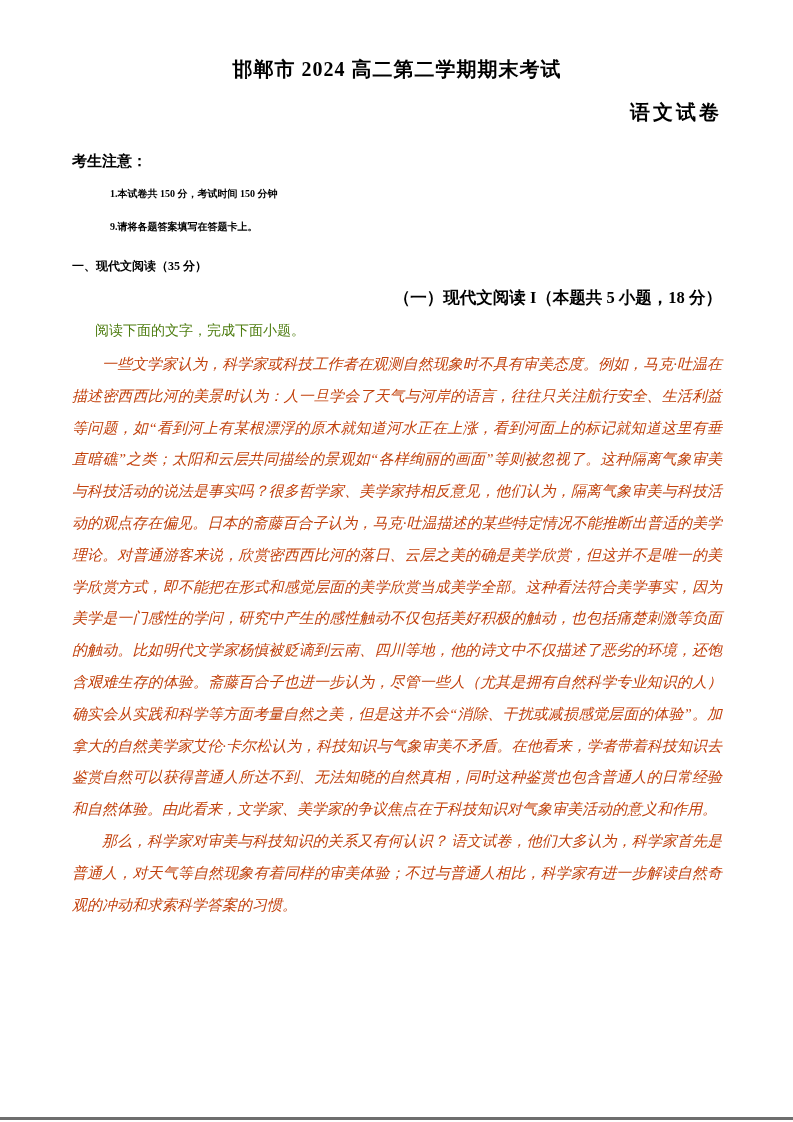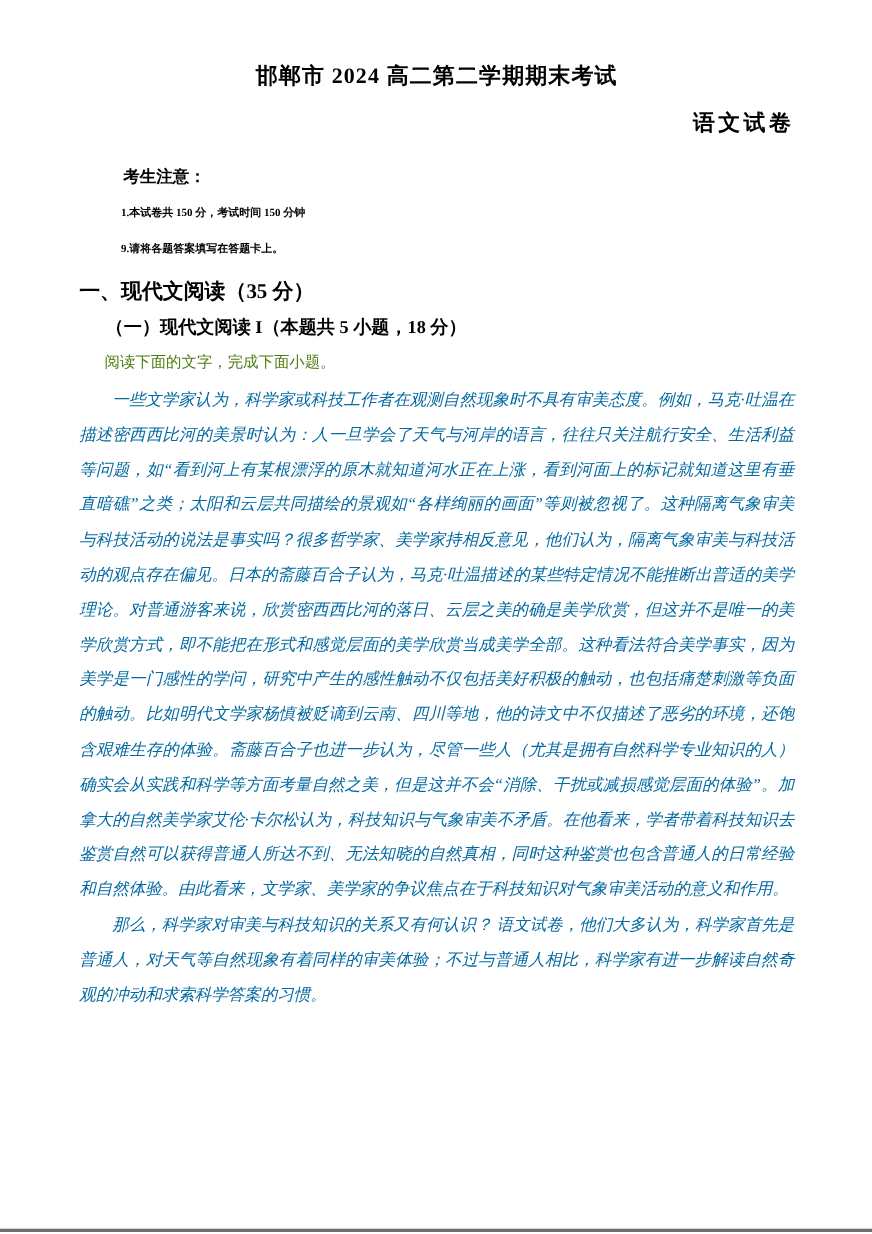--- a/index.html
+++ b/index.html
@@ -38,59 +38,59 @@
     text-align: right;
     letter-spacing: 3px;
     margin: 17px 0 0 0;
     line-height: 26px;
   }
   .notice-heading {
     font-size: 15px;
     font-weight: bold;
     margin-top: 26px;
     line-height: 20px;
-    margin-left: 40px;
   }
   .notice-item {
     font-size: 10px;
     font-weight: bold;
     margin: 13px 0 0 38px;
     line-height: 20px;
   }
   .section-heading {
-    font-size: 19px;
+    font-size: 12px;
     font-weight: bold;
     margin-top: 19px;
     line-height: 20px;
   }
   .subsection-heading {
     font-size: 16.5px;
     font-weight: bold;
     margin: 11px 0 0 24px;
     line-height: 22px;
+    text-align: right;
   }
   .instruction {
     font-size: 14px;
     font-weight: normal;
     color: #4d7c0f;
     margin: 12px 0 0 23px;
     line-height: 19px;
   }
   .passage {
     margin-top: 9px;
   }
   .passage p {
     font-size: 15px;
     line-height: 31.8px;
     text-align: justify;
     text-indent: 2em;
     margin: 0;
     font-style: italic;
     font-family: "Liberation Serif", "DejaVu Serif", serif;
-    color: #0369a1;
+    color: #c2410c;
   }
   .bottom-bar {
     position: absolute;
     left: 0;
     top: 1117px;
     width: 793px;
     height: 3px;
   }
 </style>
 </head>

